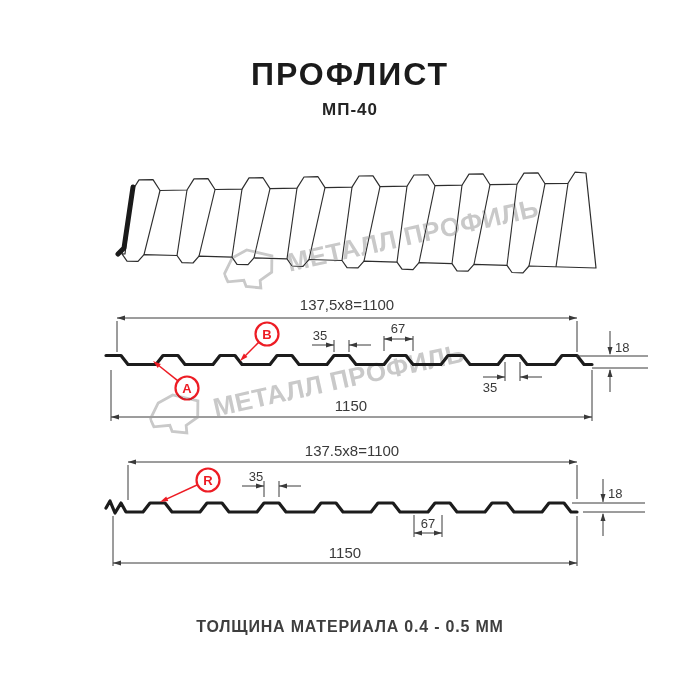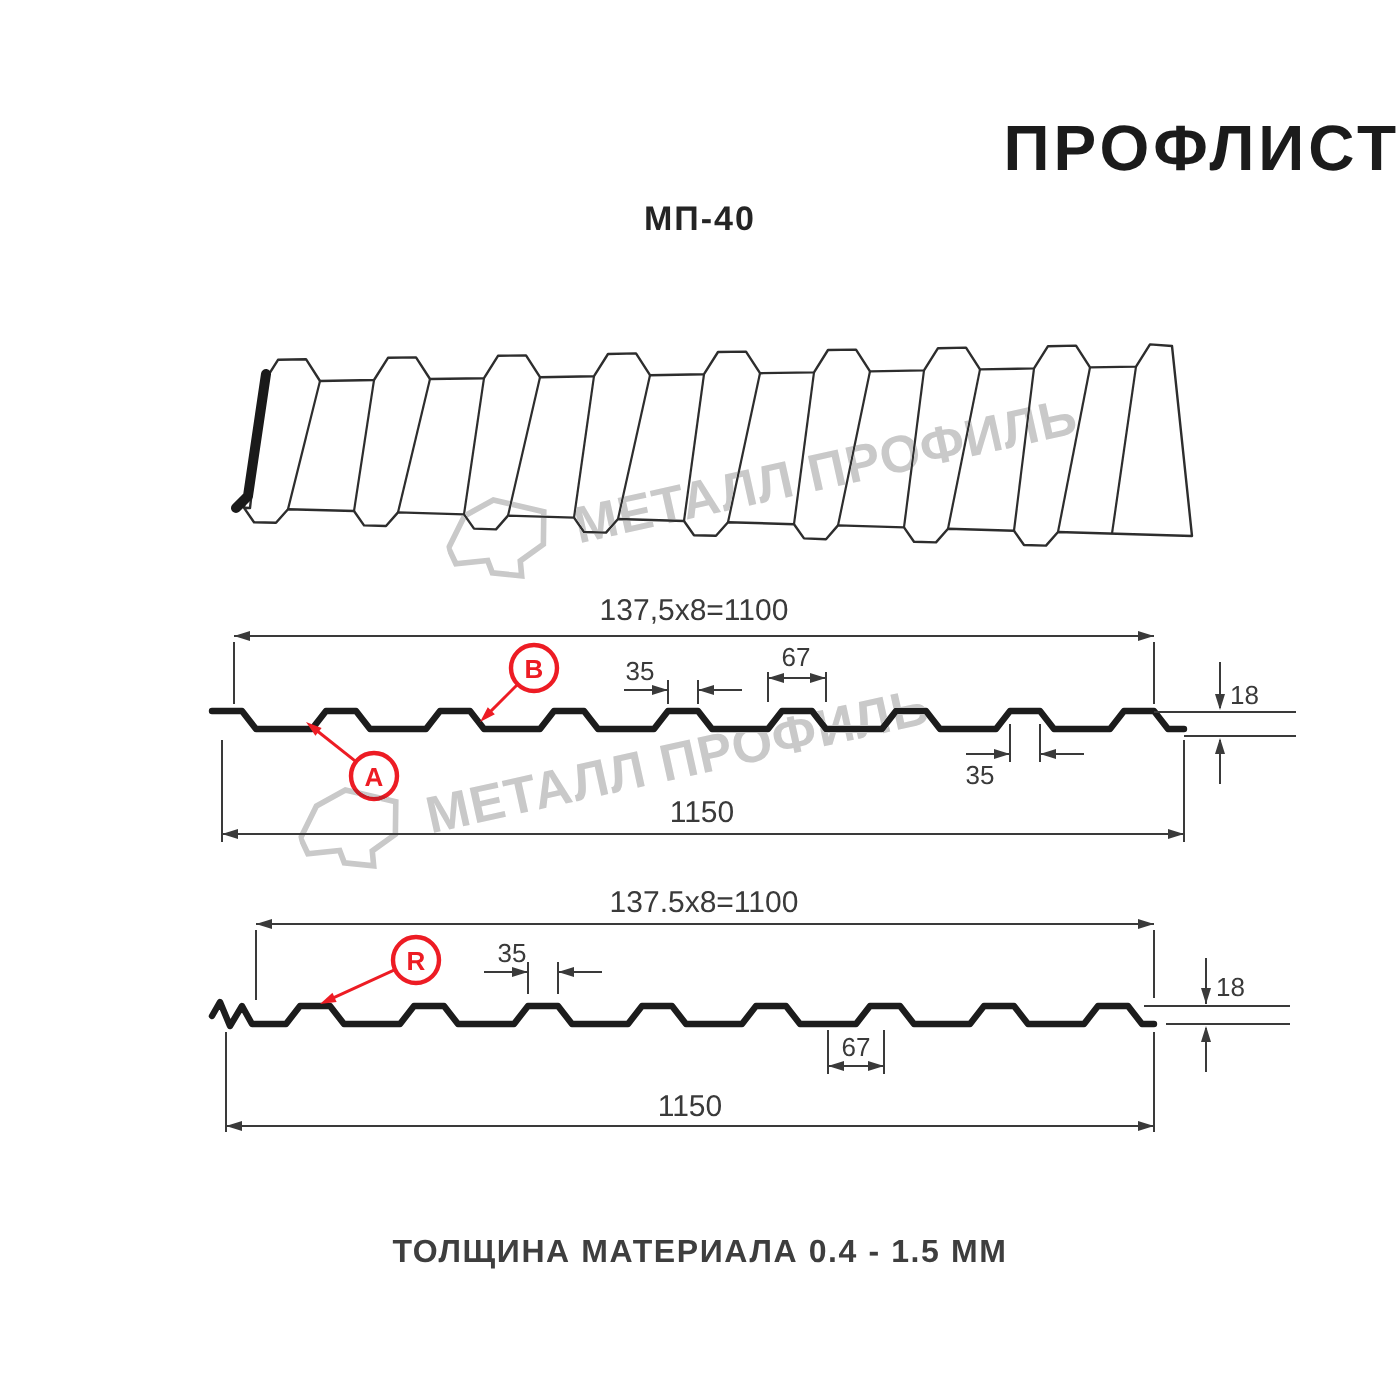--- a/index.html
+++ b/index.html
@@ -1,18 +1,18 @@
 <!DOCTYPE html>
 <html><head>
 <meta charset="utf-8">
 <style>
   html,body{margin:0;padding:0;background:#fff;}
   #stage{position:relative;width:700px;height:700px;background:#ffffff;overflow:hidden;
          font-family:"Liberation Sans",sans-serif;}
-  .page-title{position:absolute;top:56px;left:0;width:700px;text-align:right;
+  .page-title{position:absolute;top:56px;left:0;width:700px;text-align:center;
               font-size:32px;font-weight:bold;letter-spacing:2px;color:#1b1b1b;}
   .page-subtitle{position:absolute;top:100px;left:0;width:700px;text-align:center;
               font-size:17px;font-weight:600;letter-spacing:1px;color:#242424;}
   .footer-note{position:absolute;top:618px;left:0;width:700px;text-align:center;
               font-size:16px;font-weight:600;letter-spacing:0.8px;color:#3e3e3e;}
   .watermark{position:absolute;display:flex;align-items:center;gap:9px;color:#c9c9c9;
               font-weight:bold;font-size:26px;letter-spacing:0.5px;white-space:nowrap;
               transform:rotate(-12.5deg);transform-origin:left center;
               mix-blend-mode:darken;z-index:5;}
   .wm-logo{flex:0 0 auto;}
@@ -156,14 +156,14 @@
     <span>МЕТАЛЛ ПРОФИЛЬ</span>
   </div>
 
   <div class="watermark" style="left:150px;top:398px;">
     <svg class="wm-logo" width="56" height="48" viewBox="0 0 60 50">
       <path d="M3,31 L1,22 L13,7 L30,2 L55,14 L51,31 L37,37 L36,45 L21,40 L20,33 Z" fill="none" stroke="#c9c9c9" stroke-width="3" stroke-linejoin="miter"></path>
     </svg>
     <span>МЕТАЛЛ ПРОФИЛЬ</span>
   </div>
 
-  <div class="footer-note">ТОЛЩИНА МАТЕРИАЛА 0.4 - 1.5 ММ</div>
+  <div class="footer-note">ТОЛЩИНА МАТЕРИАЛА 0.4 - 0.5 ММ</div>
 </div>
 
 </body></html>

